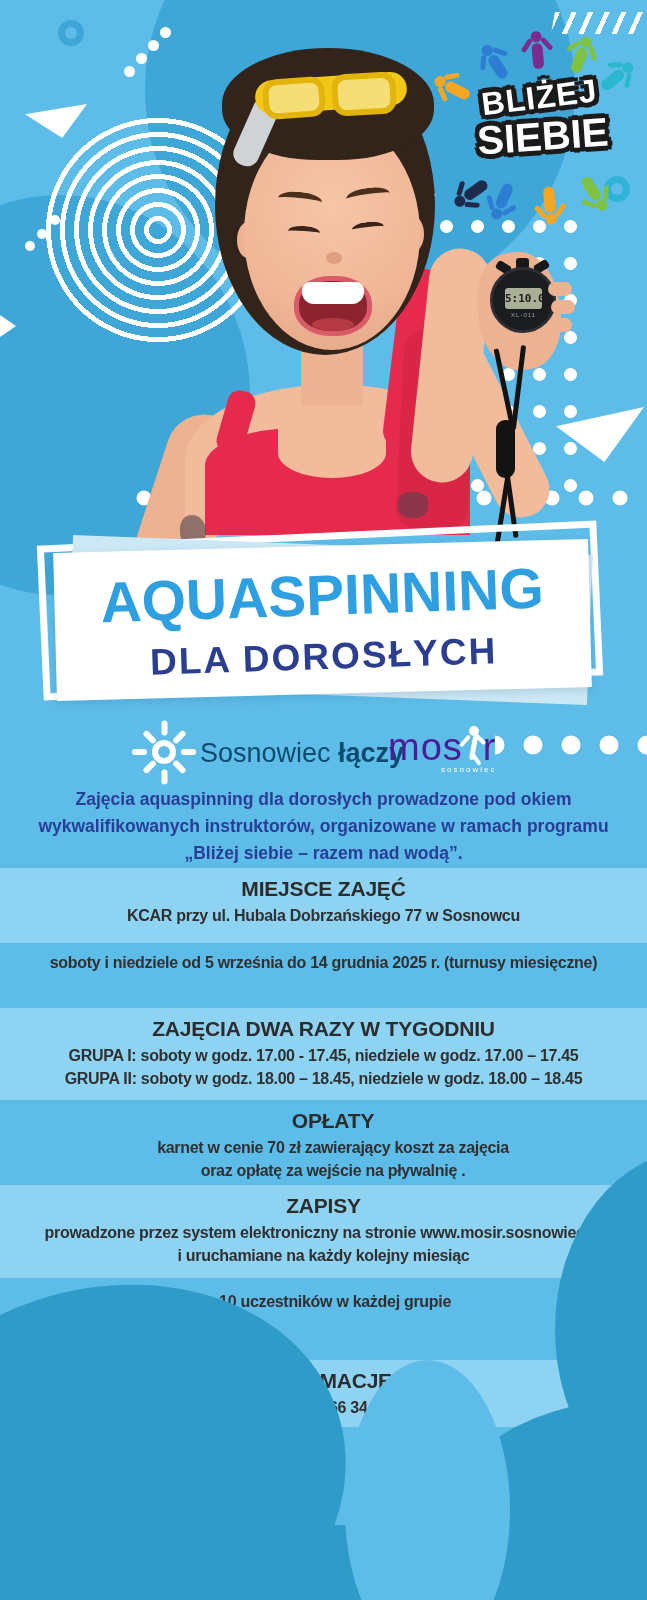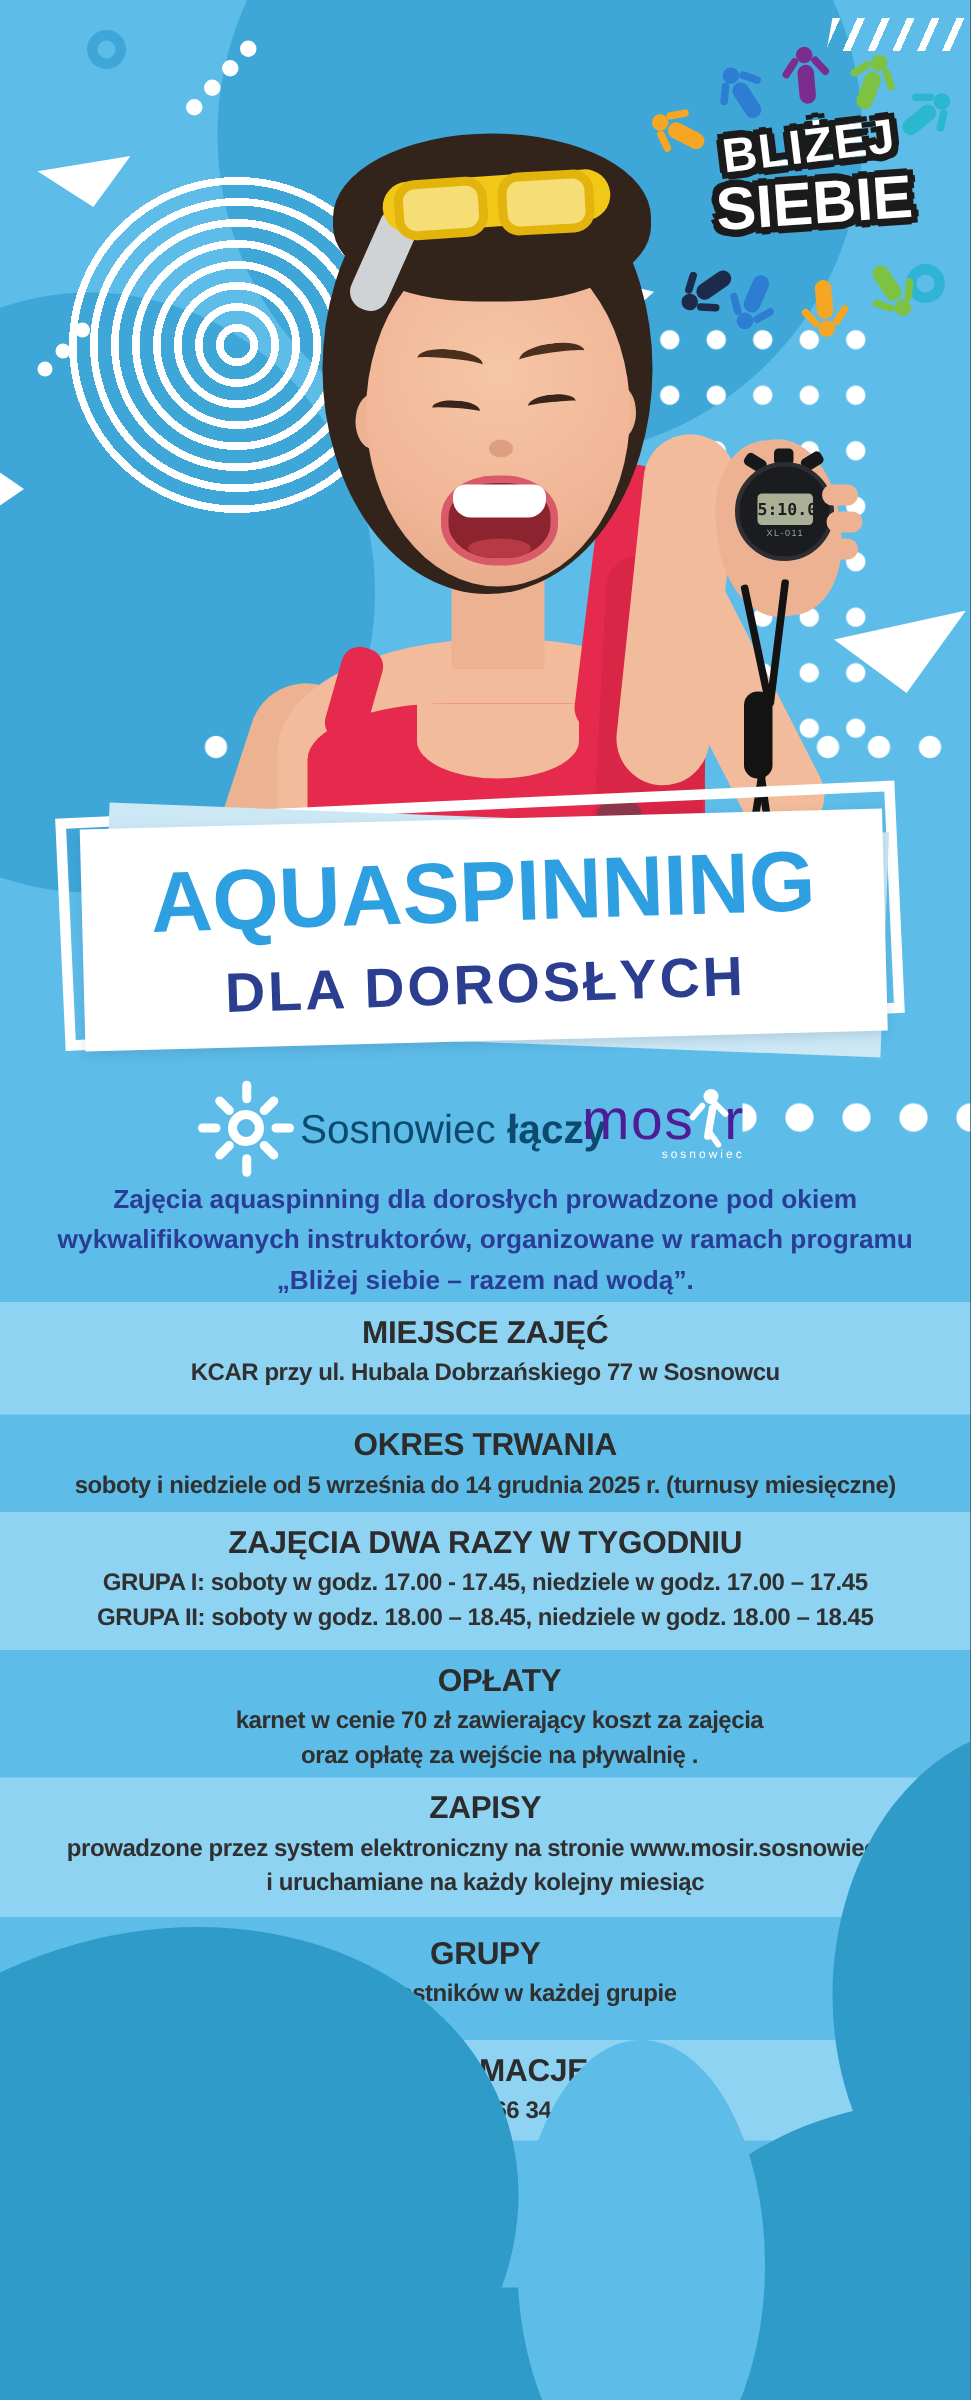--- a/index.html
+++ b/index.html
@@ -32,21 +32,21 @@
   .badge-l1{font-size:32px;letter-spacing:1px;transform:rotate(-2deg);}
   .badge-l2{font-size:40px;letter-spacing:0px;margin-top:-2px;transform:rotate(1deg);}
   .fig{position:absolute;width:18px;height:40px;}
   .fig .fh{position:absolute;left:4px;top:0;width:11px;height:11px;border-radius:50%;background:currentColor;}
   .fig .fb{position:absolute;left:4px;top:12px;width:11px;height:26px;border-radius:6px;background:currentColor;}
   .fig .fa1,.fig .fa2{position:absolute;width:5px;height:15px;border-radius:3px;background:currentColor;top:6px;}
   .fig .fa1{left:-3px;transform:rotate(38deg);}
   .fig .fa2{left:17px;transform:rotate(-38deg);}
 
   
-  .woman{z-index:3;margin-top:41px;}
+  .woman{z-index:3;}
   .skin{background:#F2BB9B;}
   .skin2{background:#EDB292;}
 
   
   .card-frame{border:7px solid #fff;transform:rotate(-2.6deg);z-index:5;}
   .card-white{background:#fff;transform:rotate(-1.5deg);z-index:6;
     display:flex;flex-direction:column;align-items:center;justify-content:center;gap:8px;
     box-shadow:0 3px 8px rgba(40,90,130,.18);}
   .title-main{font-size:57px;font-weight:700;color:#2E9FE0;letter-spacing:0;white-space:nowrap;}
   .title-sub{font-size:37px;font-weight:700;color:#2B3E90;letter-spacing:2px;white-space:nowrap;}
@@ -290,40 +290,38 @@
   <div class="abs blob-teal" style="left:555px;top:1150px;width:280px;height:360px;border-radius:50%;z-index:2;"></div>
   <div class="abs blob-teal" style="left:430px;top:1400px;width:400px;height:300px;border-radius:50%;z-index:2;"></div>
   <div class="abs blob-teal" style="left:0;top:1525px;width:647px;height:75px;z-index:2;"></div>
   <div class="abs" style="left:345px;top:1360px;width:165px;height:300px;background:#5EBCE9;border-radius:50%;z-index:2;"></div>
 
   <section class="section light" style="top:868px;height:75px;">
     <div class="h">MIEJSCE ZAJĘĆ</div>
     <div class="l">KCAR przy ul. Hubala Dobrzańskiego 77 w Sosnowcu</div>
   </section>
   <section class="section" style="top:943px;height:65px;">
-    <div class="h">OKRES TRWANIA</div>
     <div class="l">soboty i niedziele od 5 września do 14 grudnia 2025 r. (turnusy miesięczne)</div>
   </section>
   <section class="section light" style="top:1008px;height:92px;">
     <div class="h">ZAJĘCIA DWA RAZY W TYGODNIU</div>
     <div class="l">GRUPA I: soboty w godz. 17.00 - 17.45, niedziele w godz. 17.00 – 17.45</div>
     <div class="l">GRUPA II: soboty w godz. 18.00 – 18.45, niedziele w godz. 18.00 – 18.45</div>
   </section>
   <section class="section" style="top:1100px;height:85px;padding-left:19px;">
     <div class="h">OPŁATY</div>
     <div class="l">karnet w cenie 70 zł zawierający koszt za zajęcia</div>
     <div class="l">oraz opłatę za wejście na pływalnię .</div>
   </section>
   <section class="section light" style="top:1185px;height:93px;">
     <div class="h">ZAPISY</div>
     <div class="l">prowadzone przez system elektroniczny na stronie www.mosir.sosnowiec.pl</div>
     <div class="l">i uruchamiane na każdy kolejny miesiąc</div>
   </section>
   <section class="section" style="top:1278px;height:82px;padding-top:12px;">
-    <div class="h">GRUPY</div>
     <div class="l">po 10 uczestników w każdej grupie</div>
   </section>
   <section class="section light" style="top:1360px;height:67px;">
     <div class="h">INFORMACJE</div>
     <div class="l">506 808 813 lub 32 266 34 26, wewn. 64</div>
   </section>
 
 </div>
 
 </body></html>

